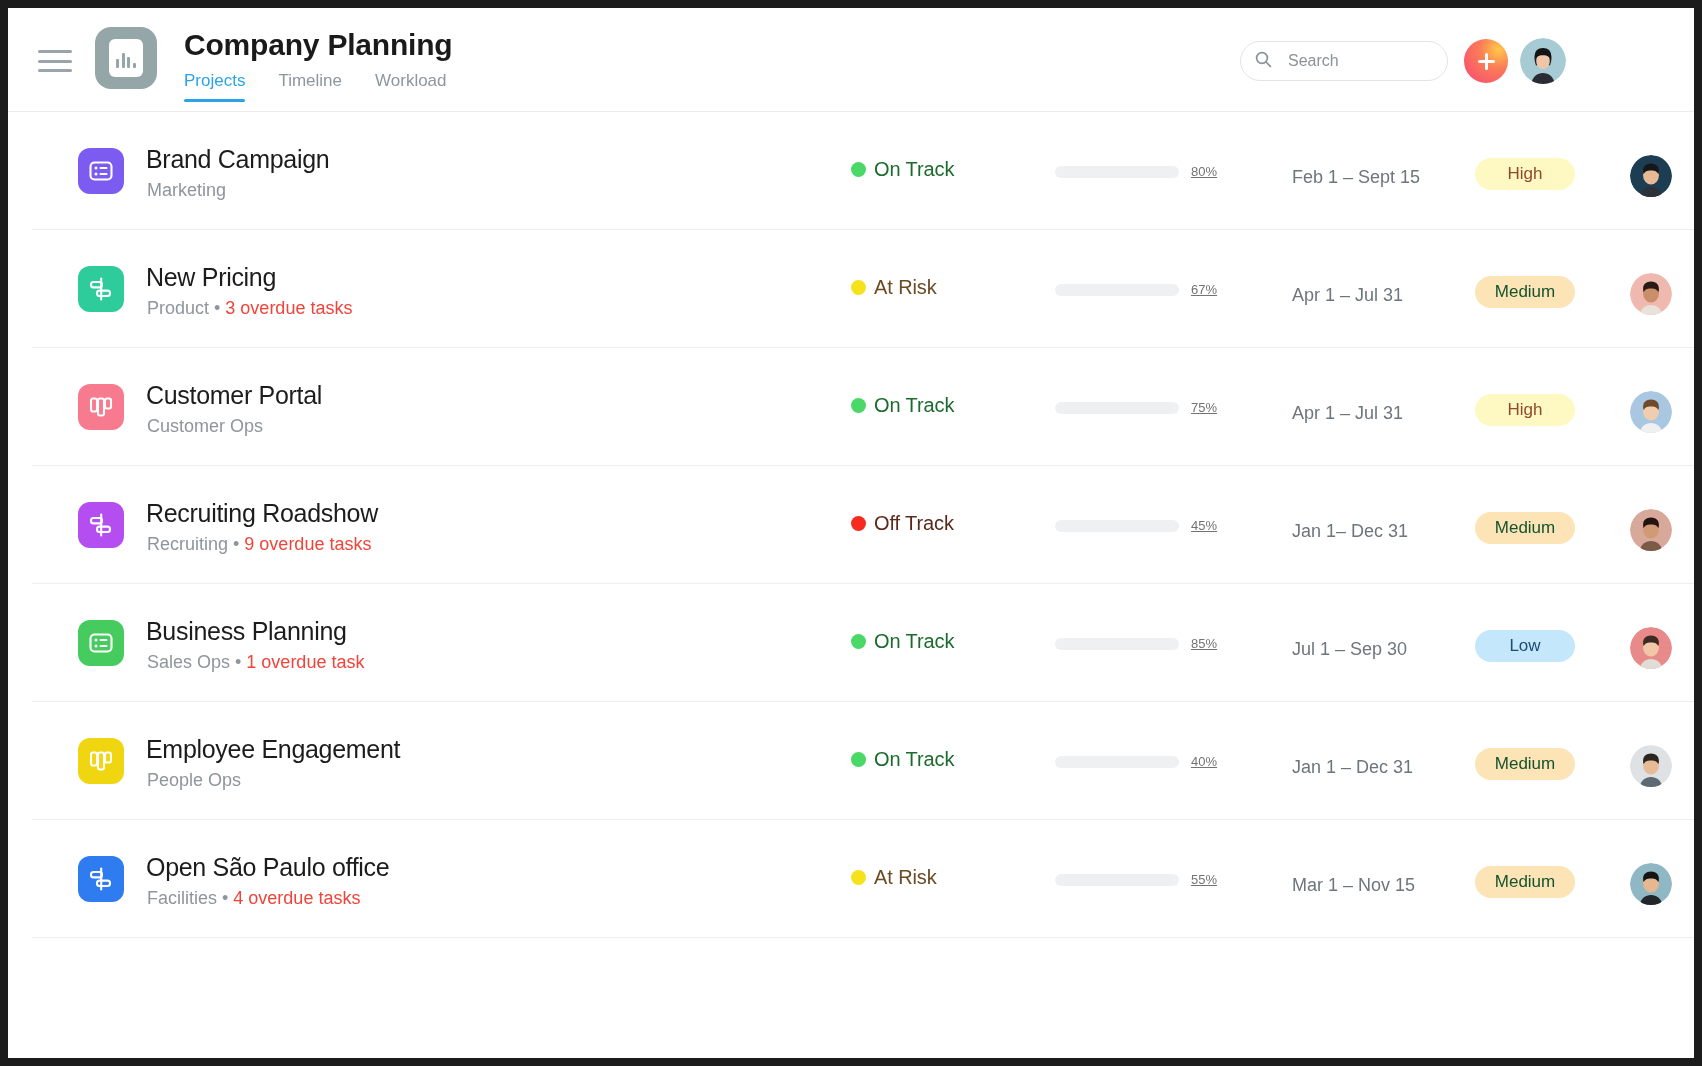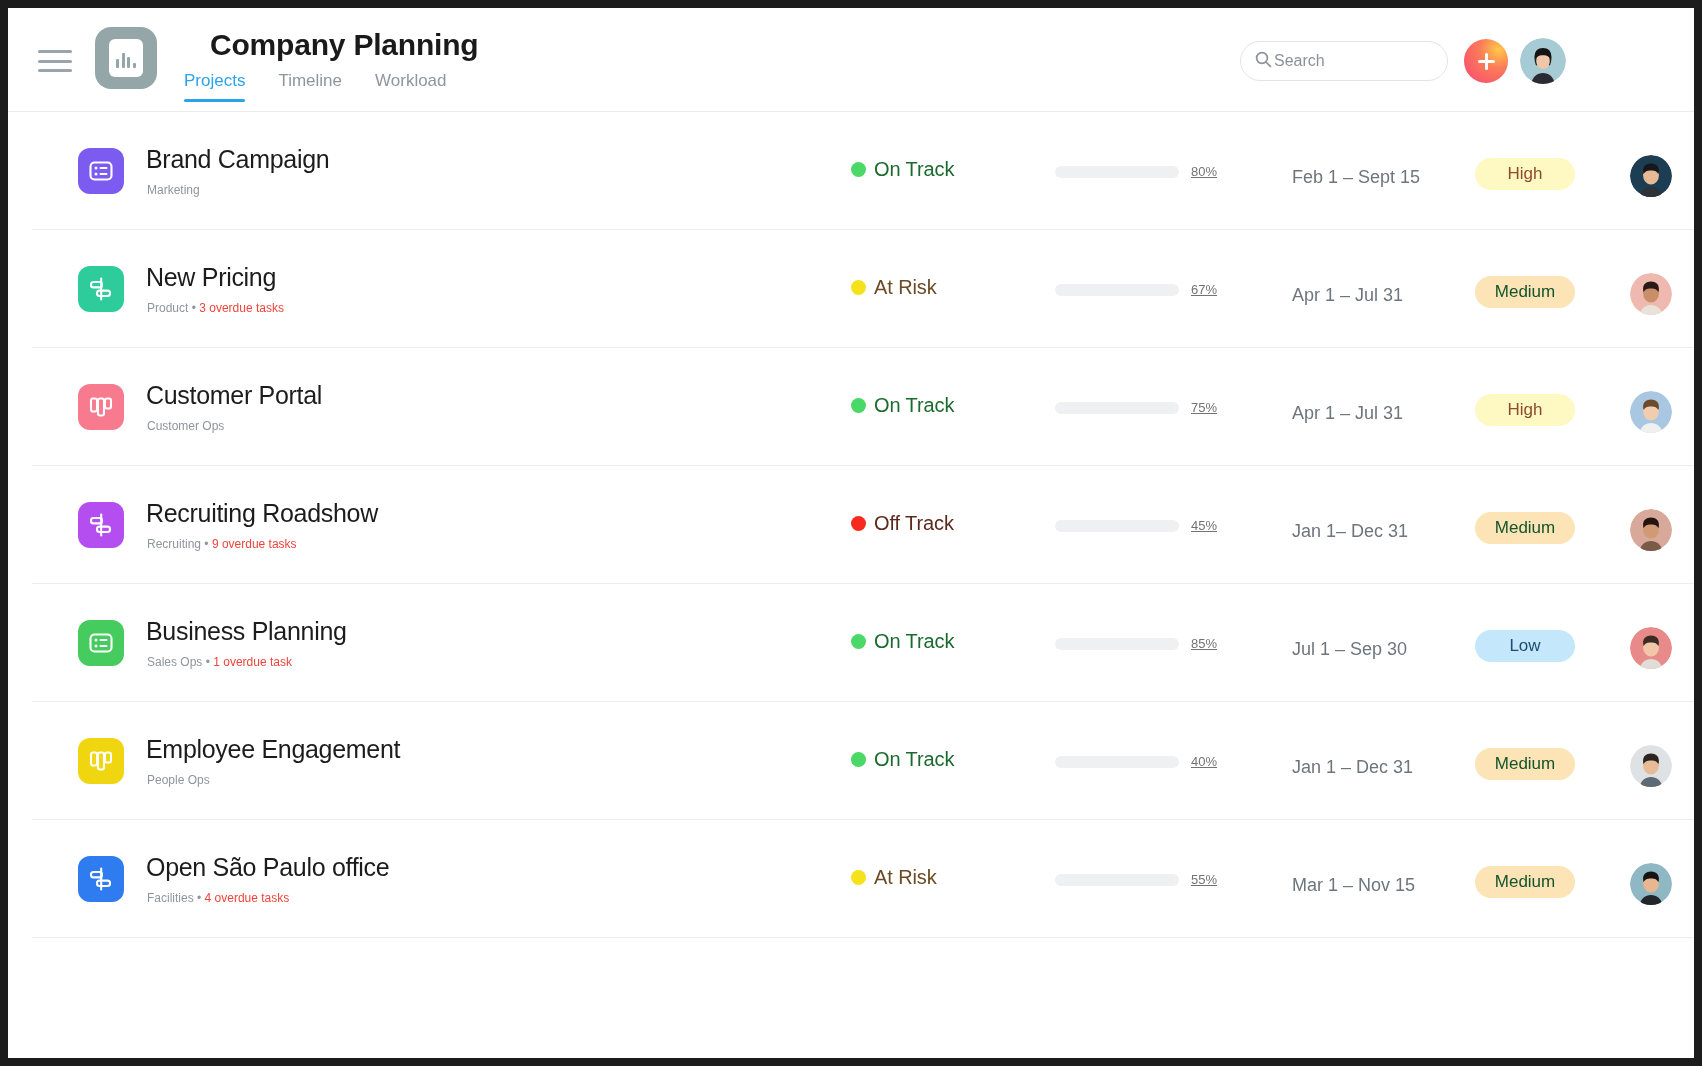--- a/index.html
+++ b/index.html
@@ -45,37 +45,36 @@
     width: 34px; height: 38px; border-radius: 6px; background: #fff;
     display: flex; align-items: flex-end; justify-content: center;
     padding-bottom: 9px; gap: 2.5px;
   }
   .app-badge .tile i { display: block; width: 3.2px; background: #94a6a8; border-radius: 1px; }
 
   .title-block { position: absolute; left: 176px; top: 18px; }
   .app-title {
     font-size: 30px; font-weight: 700; color: #1a1a1a; letter-spacing: -0.2px;
     line-height: 38px;
-    margin-left: 26px;
   }
   .tabs { display: flex; gap: 33px; margin-top: 7px; }
   .tab {
     font-size: 17px; color: #8e969e; padding-bottom: 11px; cursor: pointer;
     position: relative; line-height: 20px;
   }
   .tab.active { color: #2aa3e8; }
   .tab.active::after {
     content: ""; position: absolute; left: 0; right: 0; bottom: 0;
     height: 3px; background: #2aa3e8; border-radius: 2px;
   }
 
   .search-box {
     position: absolute; right: 246px; top: 33px;
     width: 208px; height: 40px; border: 1px solid #e2e4e6; border-radius: 21px;
-    display: flex; align-items: center; padding: 0 14px; gap: 2px; background: #fff;
+    display: flex; align-items: center; padding: 0 14px; gap: 16px; background: #fff;
   }
   .search-box .s-ico { flex: 0 0 auto; display: block; }
   .search-box .s-txt { font-size: 16px; color: #8b9299; }
 
   .plus-btn {
     position: absolute; right: 186px; top: 31px;
     width: 44px; height: 44px; border-radius: 50%;
     background: radial-gradient(circle at 78% 24%, #ffc94a 0%, #fb7d57 38%, #f9596b 78%);
     display: flex; align-items: center; justify-content: center;
     cursor: pointer;
@@ -118,21 +117,21 @@
     position: absolute; left: 46px; top: 36px;
     width: 46px; height: 46px; border-radius: 12px;
     display: flex; align-items: center; justify-content: center;
   }
   .p-name {
     position: absolute; left: 114px; top: 32px;
     font-size: 25px; color: #1c1c1c; letter-spacing: -0.3px; line-height: 30px;
   }
   .p-sub {
     position: absolute; left: 115px; top: 68px;
-    font-size: 12px; color: #8e959c; line-height: 20px; white-space: nowrap;
+    font-size: 18px; color: #8e959c; line-height: 20px; white-space: nowrap;
   }
   .p-sub .overdue { color: #f0443a; }
 
   .p-status {
     position: absolute; left: 819px; top: 46px;
     display: flex; align-items: center; gap: 8px;
   }
   .st-dot { width: 15px; height: 15px; border-radius: 50%; display: block; }
   .st-label { font-size: 20px; letter-spacing: -0.1px; }
 

